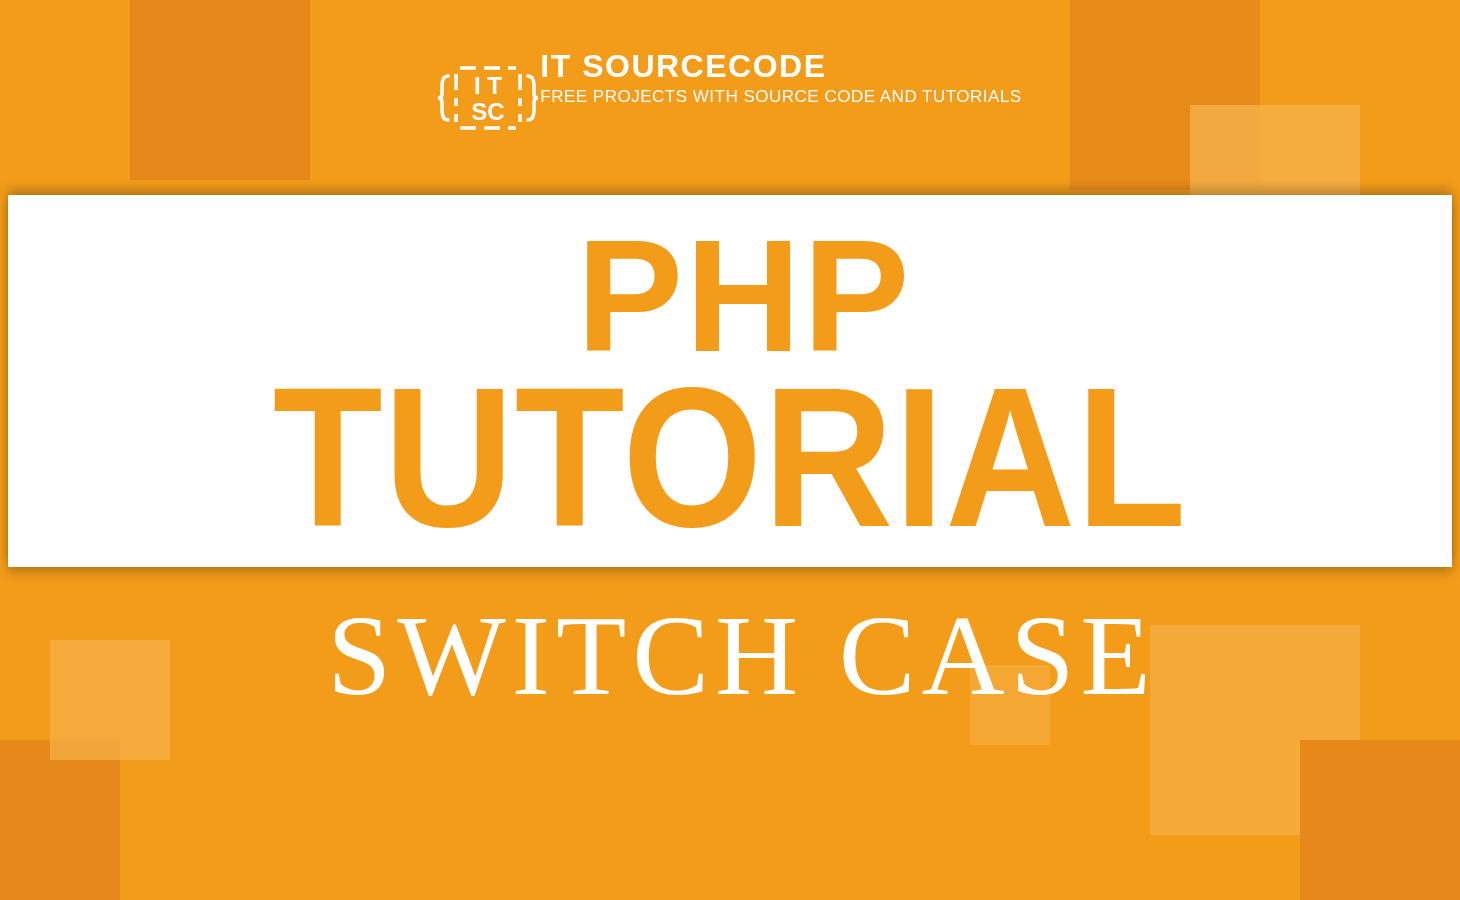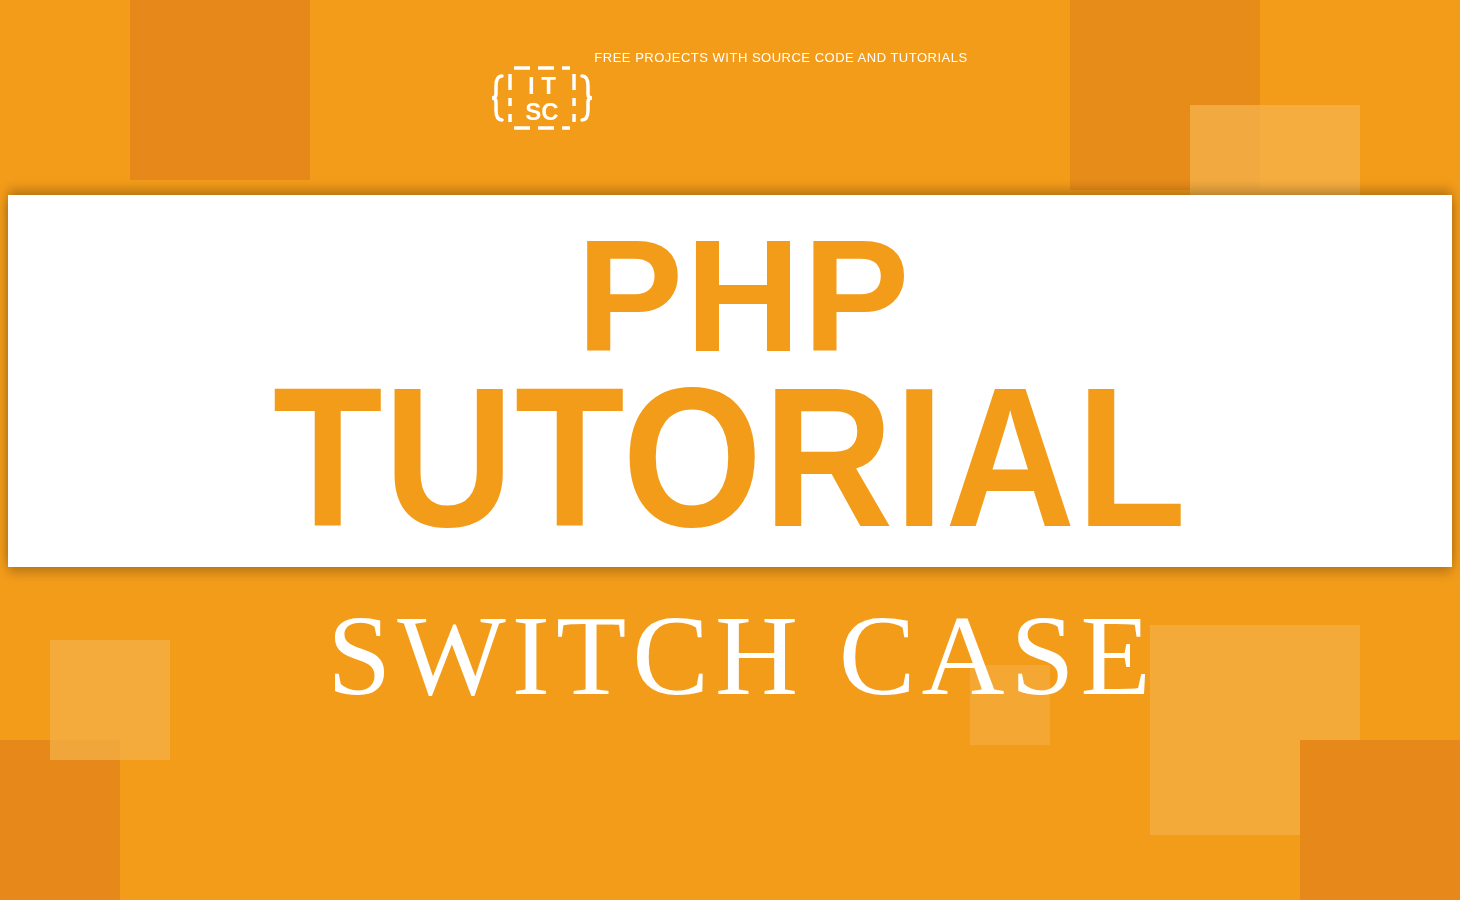--- a/index.html
+++ b/index.html
@@ -137,21 +137,21 @@
     }
     
     .logo-title {
       font-size: 32px;
       font-weight: 800;
       letter-spacing: 1.5px;
       font-family: 'Arial Black', Arial, sans-serif;
     }
     
     .logo-sub {
-      font-size: 13px;
+      font-size: 17px;
       letter-spacing: 0.5px;
       margin-top: 2px;
       font-weight: 500;
     }
     
     
     .white-band {
       position: absolute;
       top: 195px;
       left: 8px;
@@ -236,20 +236,21 @@
           <line x1="18" y1="66" x2="18" y2="74"></line>
           <line x1="82" y1="26" x2="82" y2="42"></line>
           <line x1="82" y1="50" x2="82" y2="58"></line>
           <line x1="82" y1="66" x2="82" y2="74"></line>
 
           <text x="50" y="46" fill="#ffffff" stroke="none" font-family="Arial Black, Arial" font-size="24" font-weight="900" text-anchor="middle">I T</text>
           <text x="50" y="72" fill="#ffffff" stroke="none" font-family="Arial Black, Arial" font-size="24" font-weight="900" text-anchor="middle">SC</text>
         </svg>
       </div>
       <div class="logo-text">
+        <div class="logo-title">IT SOURCECODE</div>
         <div class="logo-sub">FREE PROJECTS WITH SOURCE CODE AND TUTORIALS</div>
       </div>
     </div>
   </div>
 
   <div class="white-band">
     <div class="title-line1">PHP</div>
     <div class="title-line2">TUTORIAL</div>
   </div>
 

